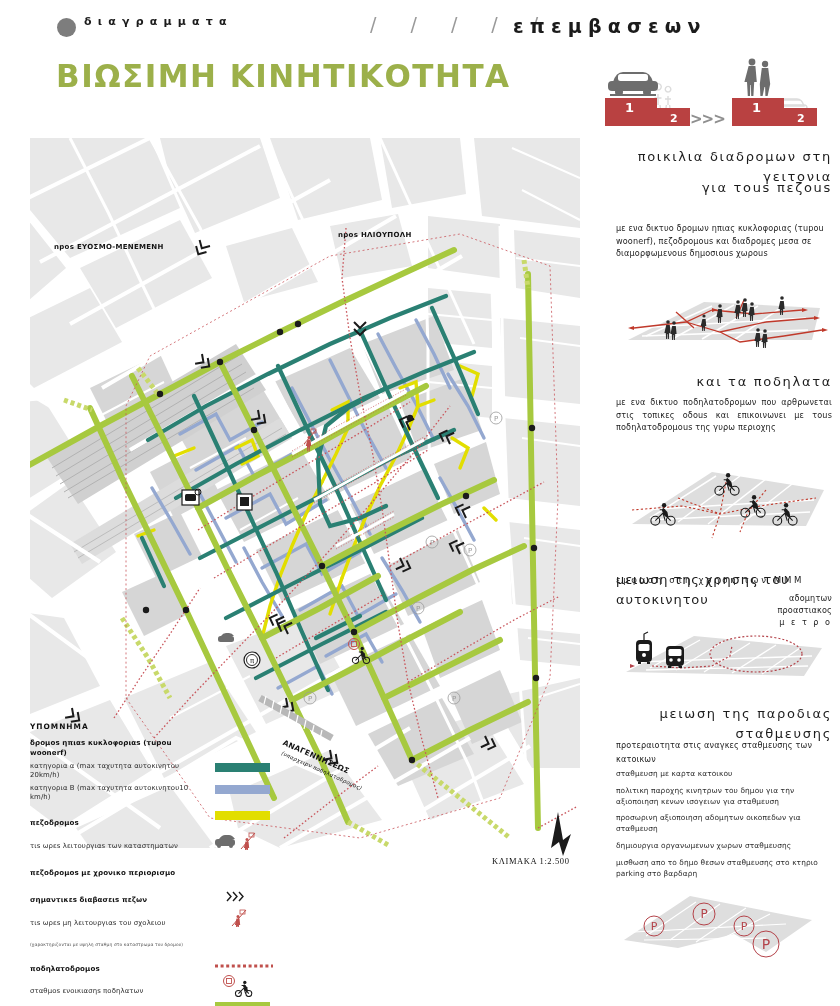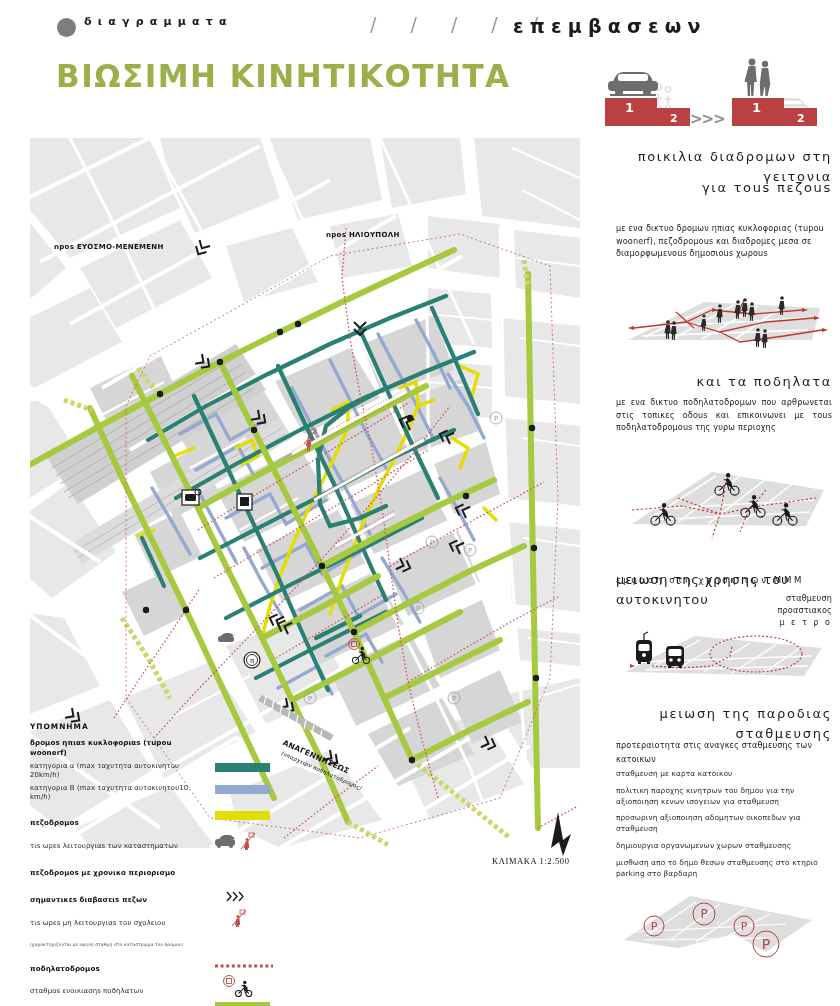--- a/index.html
+++ b/index.html
@@ -201,21 +201,21 @@
       <path d="M6 34 L20 20 L34 34 M20 20 L24 34 M14 14 L24 14" stroke="#1b1b1b" stroke-width="2" fill="none"></path>
       <circle cx="22" cy="6" r="4"></circle>
           <path d="M20 10 l8 8 l2 10 l-6 -2 l-6 -10z"></path>
     </g>
   </g>
 </svg>
 </div>
 
 <div class="rcol r-head r-emph" style="top:556px;margin-top:18px;">εμφαση στη χρηση των ΜΜΜ</div>
 <div class="rcol r-head" style="top:570px;letter-spacing:.9px;">μειωση της χρησης του αυτοκινητου</div>
-<div class="rcol r-body right" style="top:592px;text-align:right;">σταθμευση</div>
+<div class="rcol r-body right" style="top:592px;text-align:right;">αδομητων</div>
 <div class="rcol r-body right" style="top:604px;text-align:right;">προαστιακος</div>
 <div class="rcol r-body right" style="top:616px;text-align:right;letter-spacing:2px;">μ ε τ ρ ο</div>
 
 <div class="thumb" style="top:620px;">
 <svg width="216" height="68" viewBox="0 0 216 68">
   <g fill="#dedede">
     <path d="M10 52 L78 16 L206 28 L188 56 Z"></path>
   </g>
   <g stroke="#ffffff" stroke-width="1.4" fill="none">
     <path d="M34 48 L84 20 M60 50 L108 21 M88 52 L134 23 M116 53 L160 25 M146 54 L184 28"></path>
@@ -649,21 +649,21 @@
     </g>
 
     <g>
       <path d="M480 742 L570 800" stroke="#c8d96a" stroke-width="5" stroke-dasharray="3 3"></path>
     </g>
   </g>
 </svg>
 </div>
 
 <div class="maplabel" style="left:54px;top:243px;">npos ΕΥΟΣΜΟ-ΜΕΝΕΜΕΝΗ</div>
-<div class="maplabel" style="left:326px;top:231px;">npos ΗΛΙΟΥΠΟΛΗ</div>
+<div class="maplabel" style="left:338px;top:231px;">npos ΗΛΙΟΥΠΟΛΗ</div>
 <div class="maplabel" style="left:285px;top:738px;transform:rotate(24deg);transform-origin:left top;font-size:7.5px;">ΑΝΑΓΕΝΝΗΣΕΩΣ</div>
 <div class="maplabel" style="left:283px;top:750px;transform:rotate(24deg);transform-origin:left top;font-size:5.4px;font-weight:400;font-style:italic;">(υπαρχειpν ποδηλατοδρομος)</div>
 
 <div id="north-arrow">
 <svg width="32" height="44" viewBox="0 0 32 44">
   <path d="M13 0 L18 28 L26 22 L18 44 L14 30 L6 36 Z" fill="#1b1b1b"></path>
 </svg>
 </div>
 <div id="scale-text">ΚΛΙΜΑΚΑ 1:2.500</div>
 

